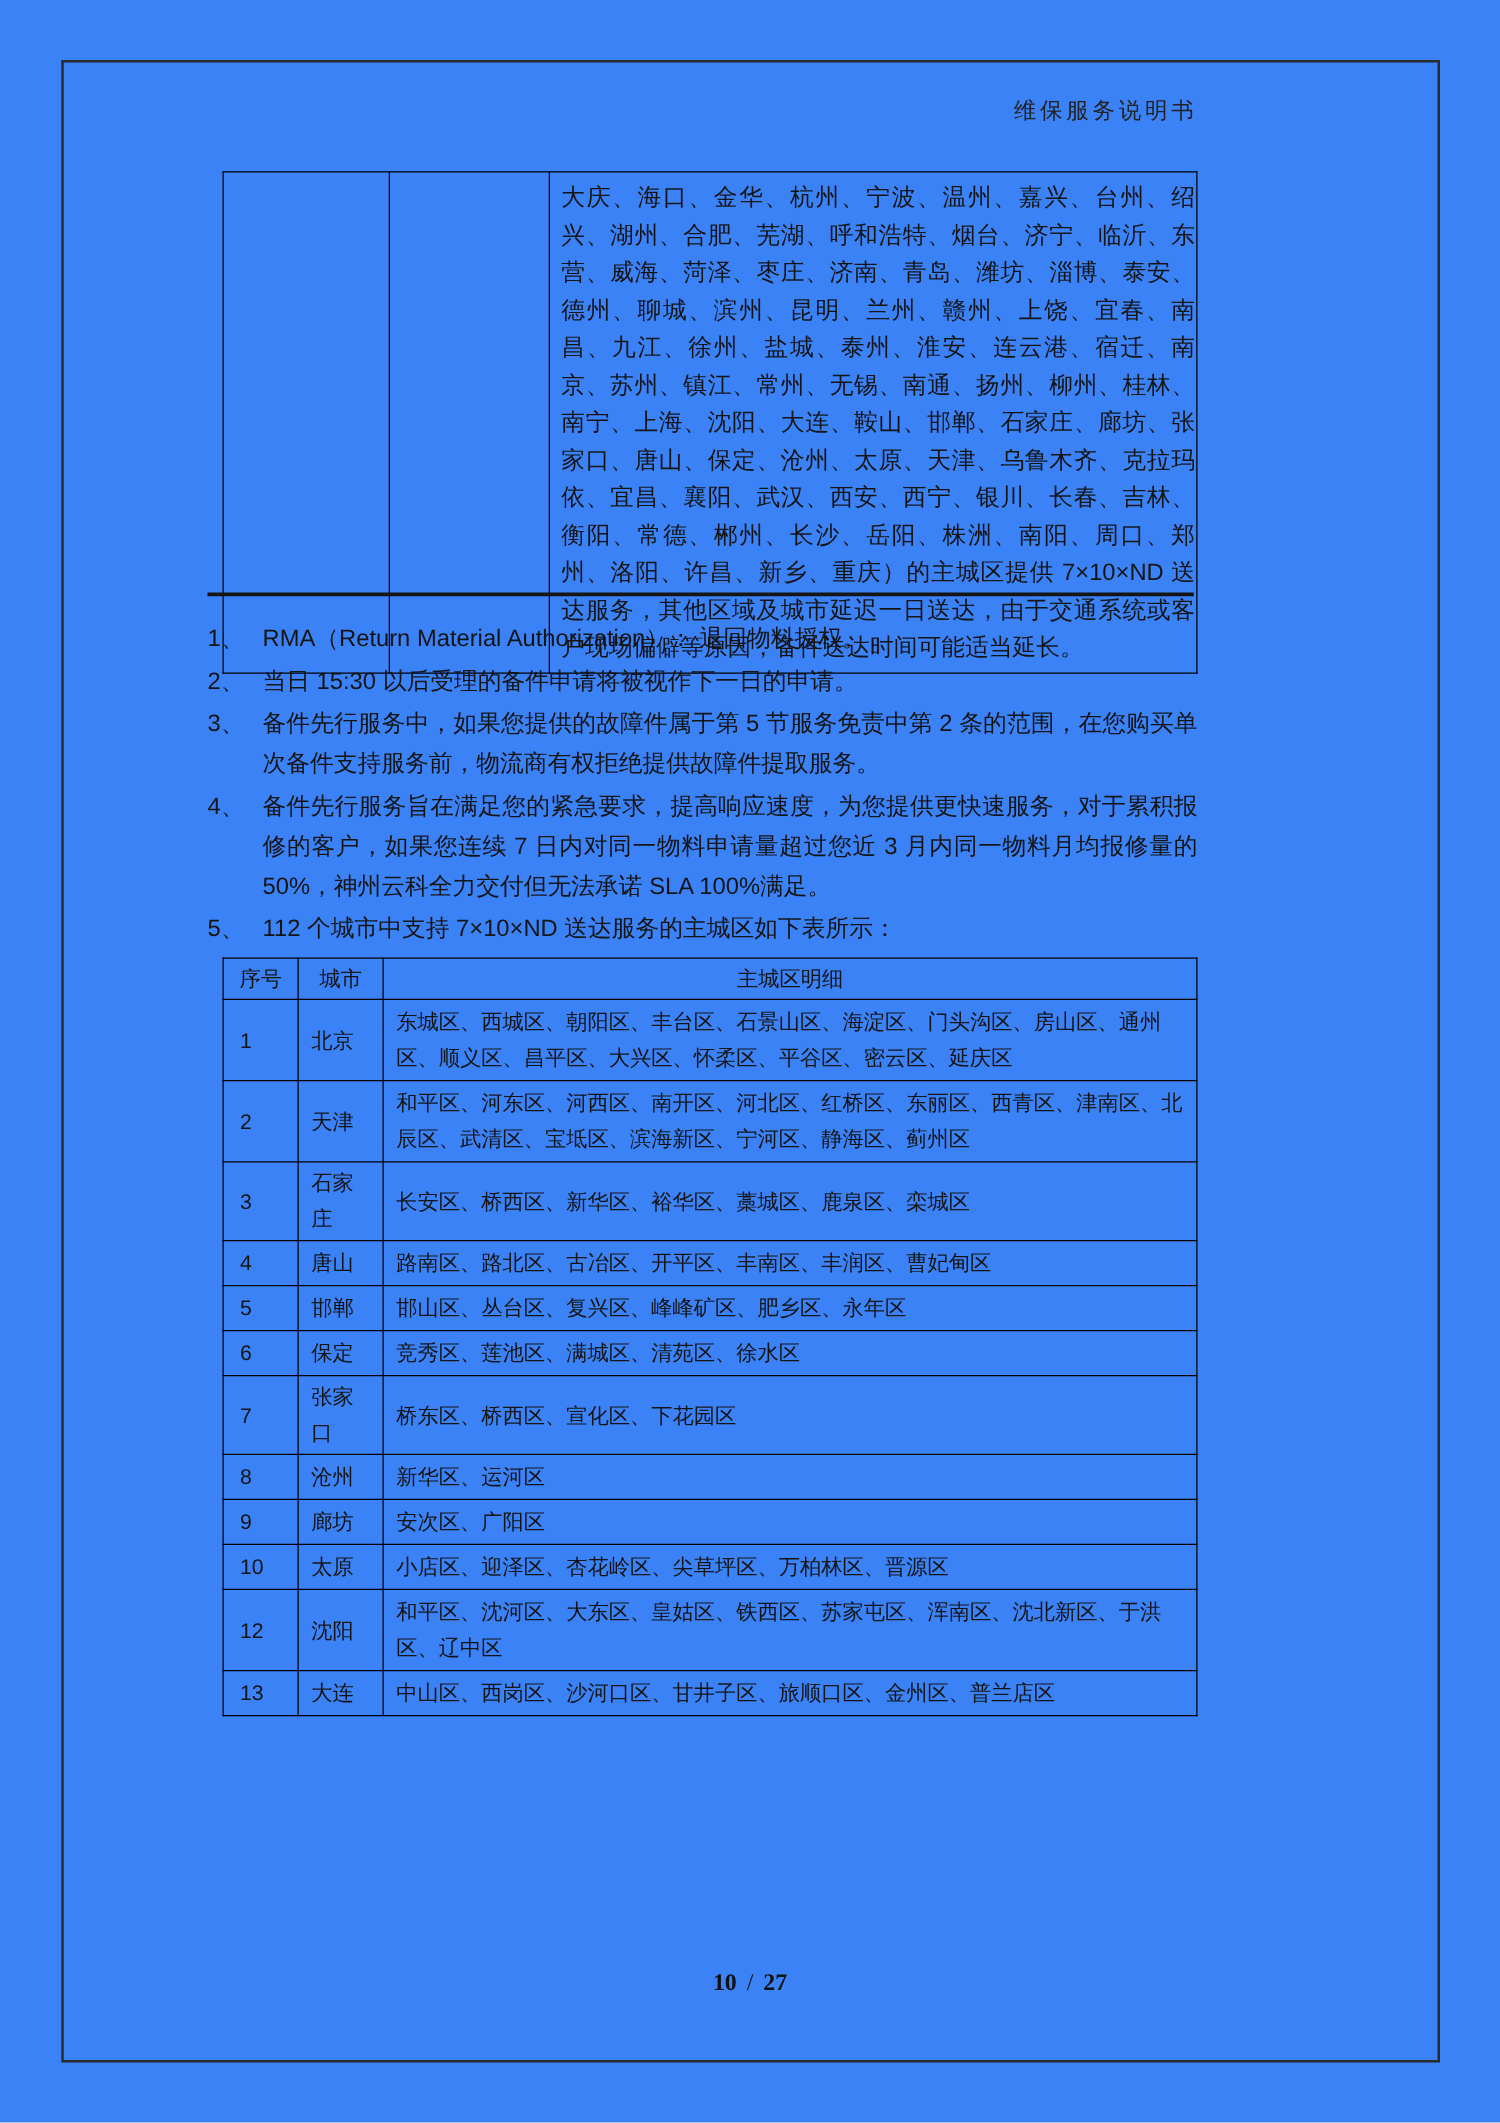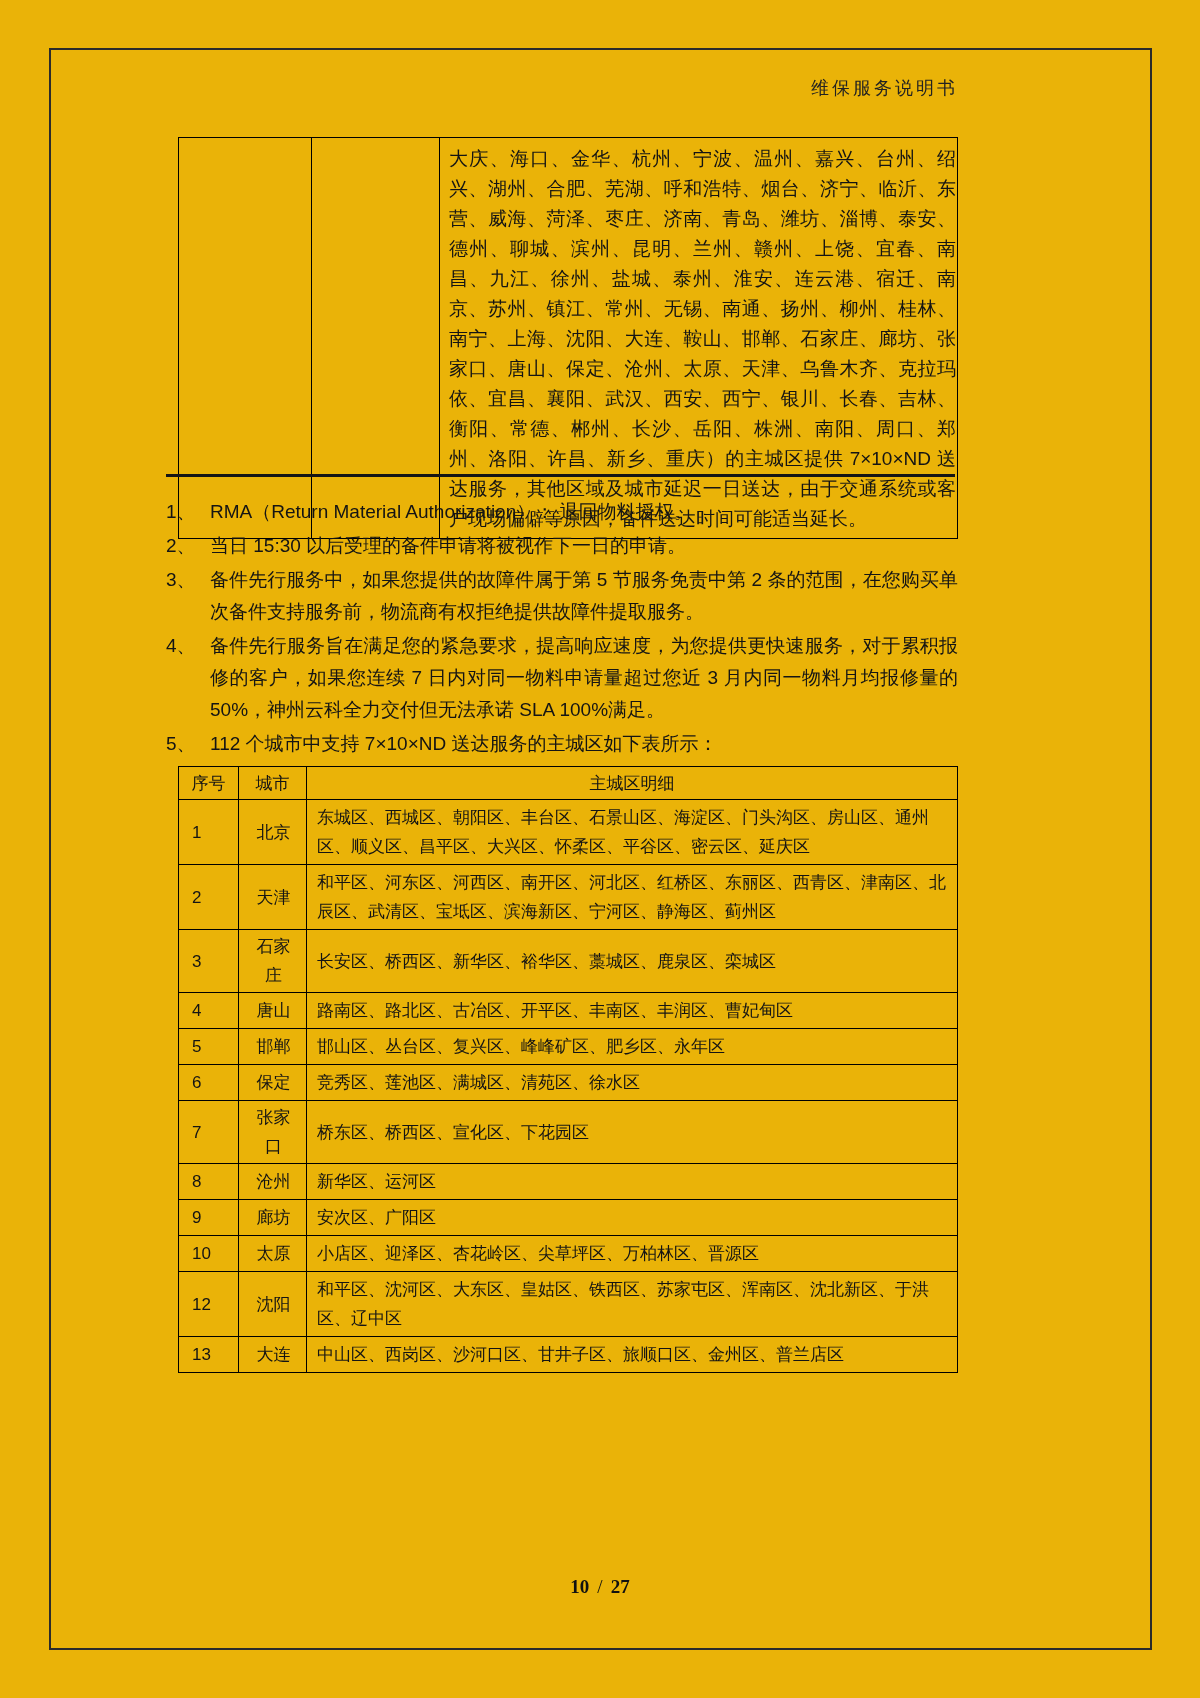--- a/index.html
+++ b/index.html
@@ -1,18 +1,18 @@
 <!DOCTYPE html>
 <html><head>
 <meta charset="utf-8">
 <style>
   html, body { margin:0; padding:0; background:#fcfcfa; }
   .page {
     position:relative; width:1200px; height:1698px; margin:0 auto;
-    background:#eab308; color:#111;
+    background:#3b82f6; color:#111;
     font-family:"Liberation Sans", sans-serif;
     overflow:hidden;
   }
   .page-border {
     position:absolute; left:49px; top:48px; width:1099px; height:1598px;
     border:2px solid #2b2b2b; pointer-events:none;
   }
   .doc-header {
     position:absolute; top:76px; left:0; width:958px;
     text-align:right; font-family:"Liberation Serif", serif;
@@ -43,21 +43,21 @@
   
   .t2 {
     margin:6px 0 0 12px; width:780px;
     border-collapse:collapse; table-layout:fixed; font-size:17px; color:#141414;
   }
   .t2 th, .t2 td { border:1.5px solid #000; padding:2px 8px; vertical-align:middle; }
   .t2 th { font-weight:normal; text-align:center; height:28px; }
   .t2 .col-no { width:60px; }
   .t2 .col-city { width:68px; }
   .t2 td.c-no { padding-left:13px; line-height:29px; }
-  .t2 td.c-city { padding-left:10px; line-height:29px;text-align:center; }
+  .t2 td.c-city { padding-left:10px; line-height:29px; }
   .t2 td.c-detail { line-height:29px; padding:3px 10px; }
   
   .doc-footer {
     position:absolute; top:1576px; left:0; width:1200px; text-align:center;
     font-family:"Liberation Serif", serif; font-size:19px; font-weight:bold; color:#111;
   }
   .doc-footer .sep { font-weight:normal; margin:0 8px; }
 </style>
 </head>
 <body>

